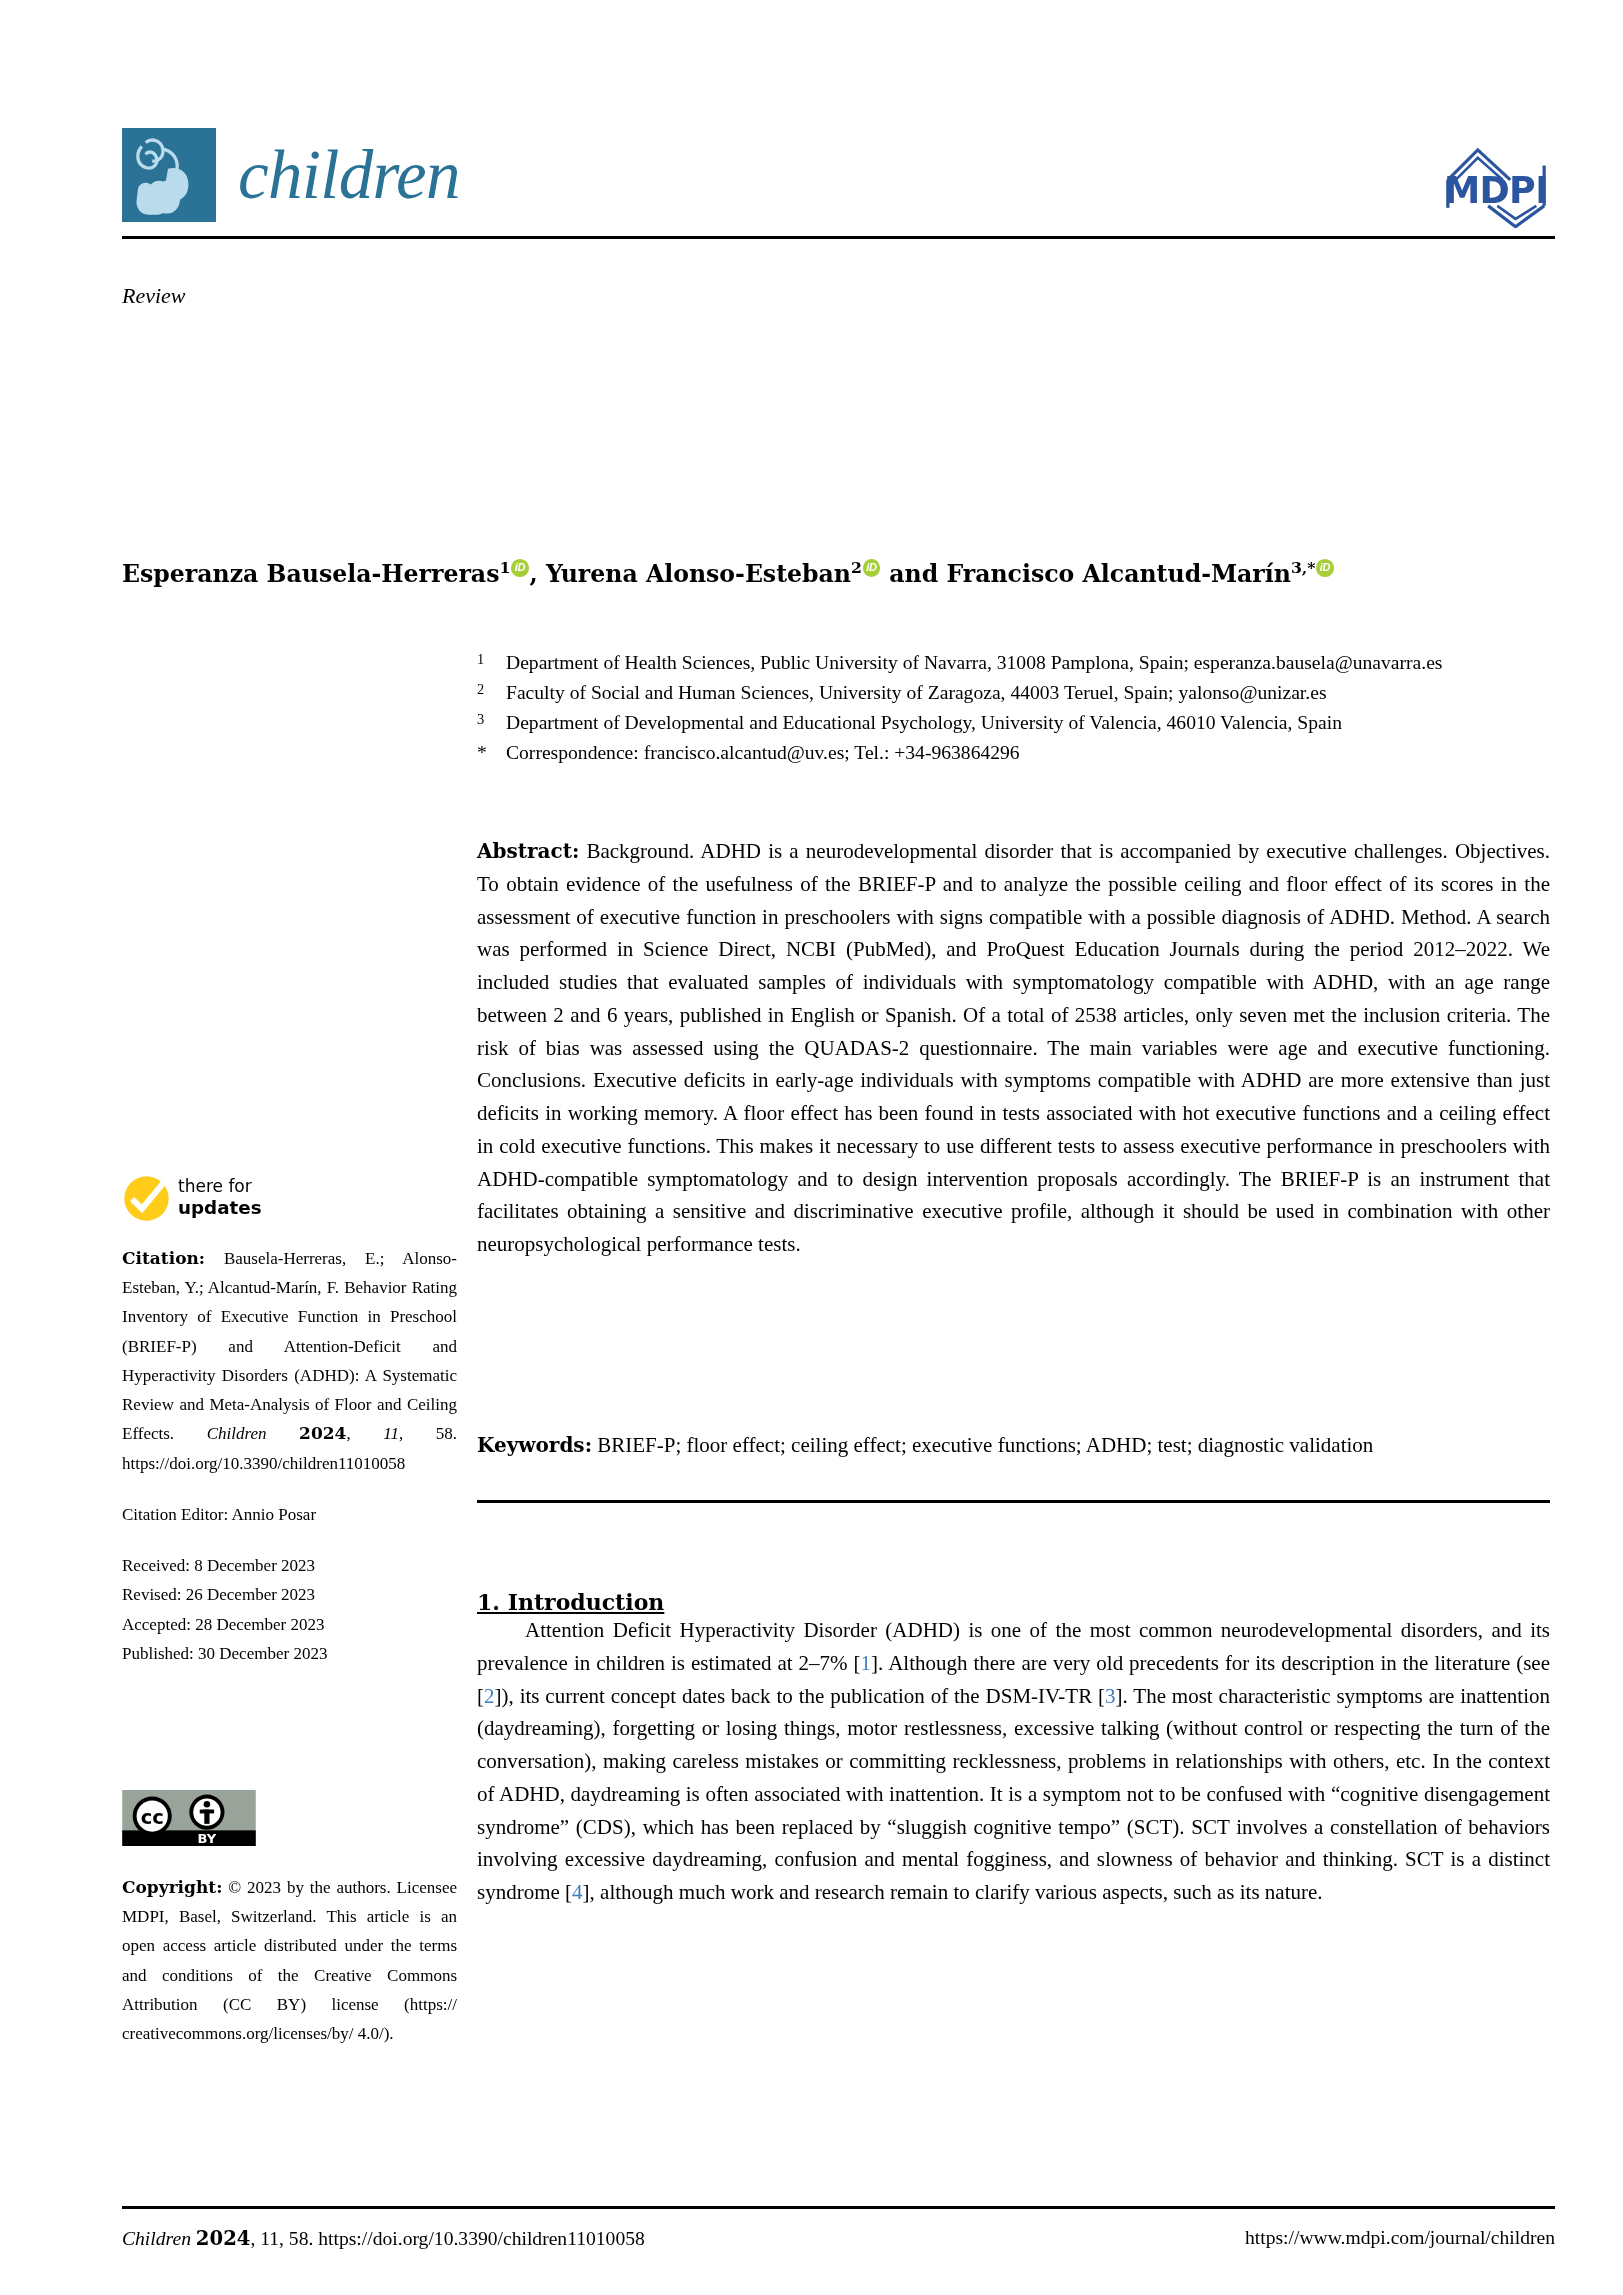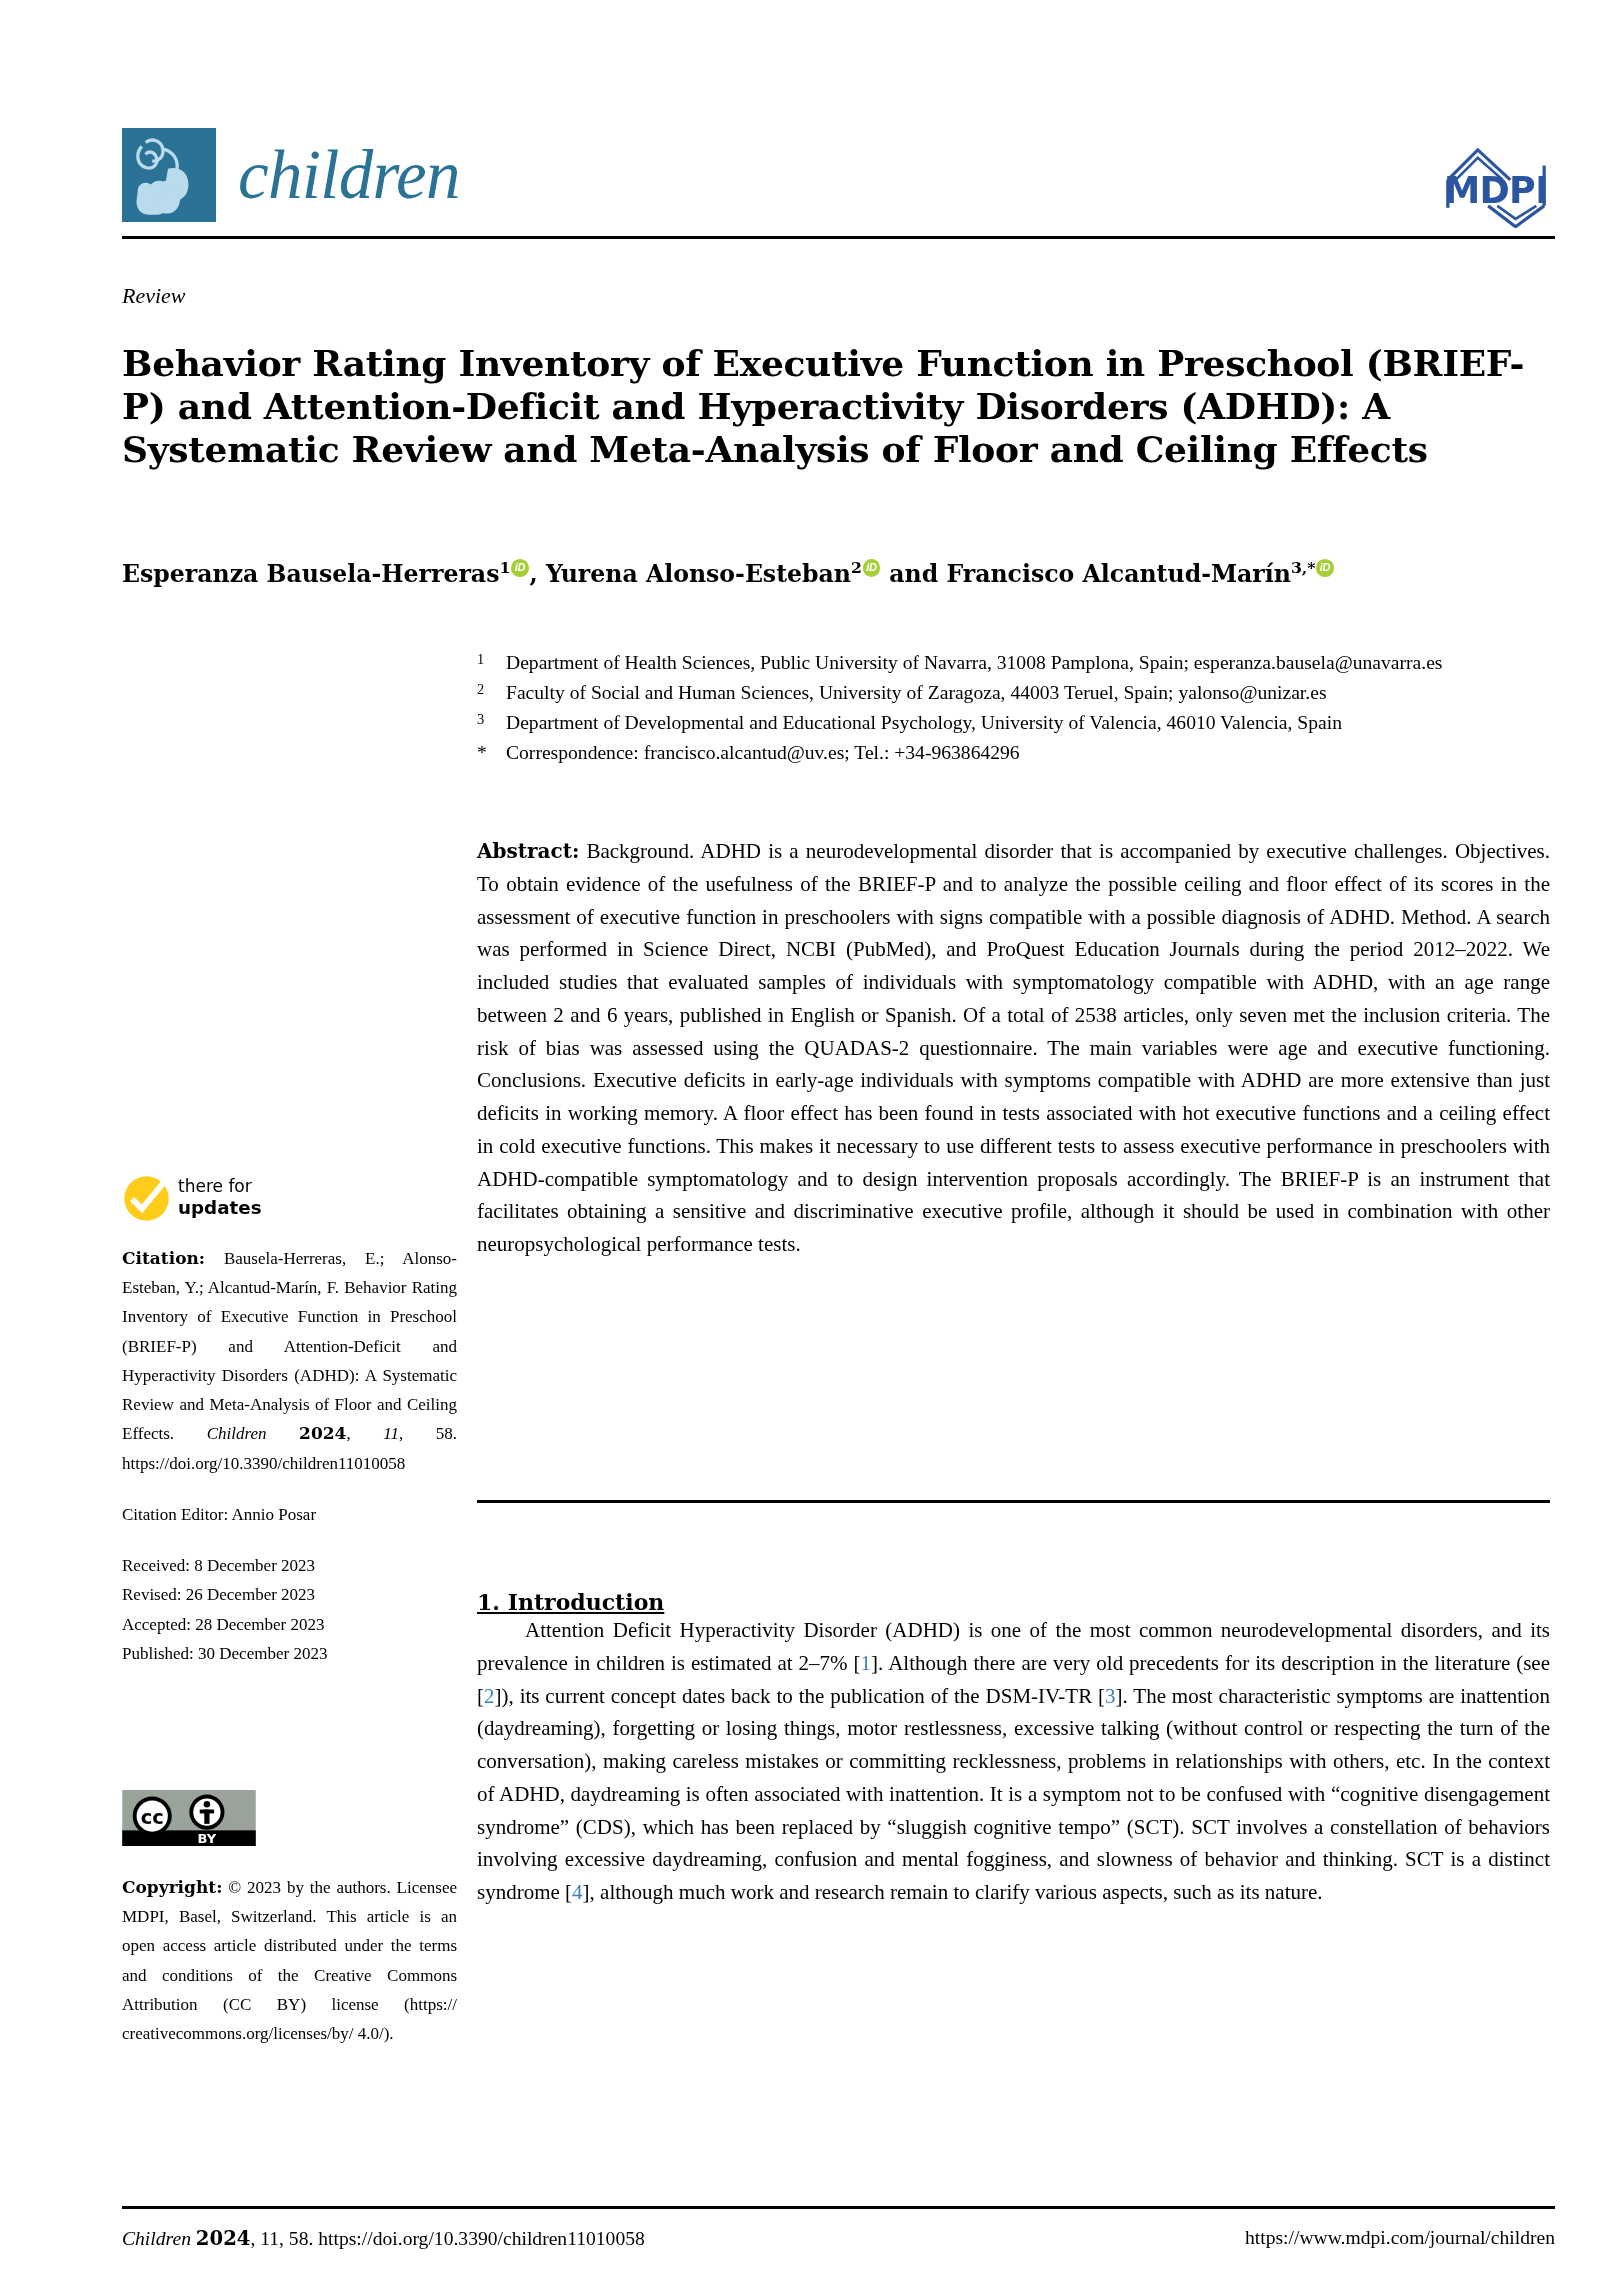--- a/index.html
+++ b/index.html
@@ -297,21 +297,20 @@
           <polyline points="164,92 120,124 78,92"></polyline>
           <polyline points="152,92 120,112 92,92" stroke-width="4"></polyline>
         </g>
         <text x="90" y="88" text-anchor="middle" font-family="DejaVu Sans, Liberation Sans, sans-serif" font-size="56" font-weight="bold" fill="#2c55a0" letter-spacing="-1">MDPI</text>
       </svg>
     </div>
   </div>
   <div class="header-rule"></div>
 
   <div class="doctype">Review</div>
-  <h1 class="title">Behavior Rating Inventory of Executive Function in Preschool (BRIEF-P) and Attention-Deficit and Hyperactivity Disorders (ADHD): A Systematic Review and Meta-Analysis of Floor and Ceiling Effects</h1>
 
   <div class="authors">
     <span>Esperanza Bausela-Herreras</span><sup>1</sup><span class="orcid">iD</span><span>, </span><span>Yurena Alonso-Esteban</span><sup>2</sup><span class="orcid">iD</span><span> and </span><span>Francisco Alcantud-Marín</span><sup>3,*</sup><span class="orcid">iD</span>
   </div>
 
   <div class="affils">
     <div class="affil-row">
       <sup class="affil-mark">1</sup>
       <span class="affil-text">Department of Health Sciences, Public University of Navarra, 31008 Pamplona, Spain; esperanza.bausela@unavarra.es</span>
     </div>
@@ -327,20 +326,24 @@
       <span class="affil-mark star">*</span>
       <span class="affil-text">Correspondence: francisco.alcantud@uv.es; Tel.: +34-963864296</span>
     </div>
   </div>
 
   <div class="abstract">
     <b>Abstract:</b>
     <span>Background. ADHD is a neurodevelopmental disorder that is accompanied by executive challenges. Objectives. To obtain evidence of the usefulness of the BRIEF-P and to analyze the possible ceiling and floor effect of its scores in the assessment of executive function in preschoolers with signs compatible with a possible diagnosis of ADHD. Method. A search was performed in Science Direct, NCBI (PubMed), and ProQuest Education Journals during the period 2012–2022. We included studies that evaluated samples of individuals with symptomatology compatible with ADHD, with an age range between 2 and 6 years, published in English or Spanish. Of a total of 2538 articles, only seven met the inclusion criteria. The risk of bias was assessed using the QUADAS-2 questionnaire. The main variables were age and executive functioning. Conclusions. Executive deficits in early-age individuals with symptoms compatible with ADHD are more extensive than just deficits in working memory. A floor effect has been found in tests associated with hot executive functions and a ceiling effect in cold executive functions. This makes it necessary to use different tests to assess executive performance in preschoolers with ADHD-compatible symptomatology and to design intervention proposals accordingly. The BRIEF-P is an instrument that facilitates obtaining a sensitive and discriminative executive profile, although it should be used in combination with other neuropsychological performance tests.</span>
   </div>
 
+  <div class="keywords">
+    <b>Keywords:</b>
+    <span>BRIEF-P; floor effect; ceiling effect; executive functions; ADHD; test; diagnostic validation</span>
+  </div>
 
   <div class="section-rule"></div>
 
   <h2 class="sec-heading">1. Introduction</h2>
   <div class="body-text">
     <span>Attention Deficit Hyperactivity Disorder (ADHD) is one of the most common neurodevelopmental disorders, and its prevalence in children is estimated at 2–7% [</span><span class="cite">1</span><span>]. Although there are very old precedents for its description in the literature (see [</span><span class="cite">2</span><span>]), its current concept dates back to the publication of the DSM-IV-TR [</span><span class="cite">3</span><span>]. The most characteristic symptoms are inattention (daydreaming), forgetting or losing things, motor restlessness, excessive talking (without control or respecting the turn of the conversation), making careless mistakes or committing recklessness, problems in relationships with others, etc. In the context of ADHD, daydreaming is often associated with inattention. It is a symptom not to be confused with “cognitive disengagement syndrome” (CDS), which has been replaced by “sluggish cognitive tempo” (SCT). SCT involves a constellation of behaviors involving excessive daydreaming, confusion and mental fogginess, and slowness of behavior and thinking. SCT is a distinct syndrome [</span><span class="cite">4</span><span>], although much work and research remain to clarify various aspects, such as its nature.</span>
   </div>
 
   <div class="crossmark">
     <svg class="cm-badge" viewBox="0 0 72 72" aria-hidden="true">

